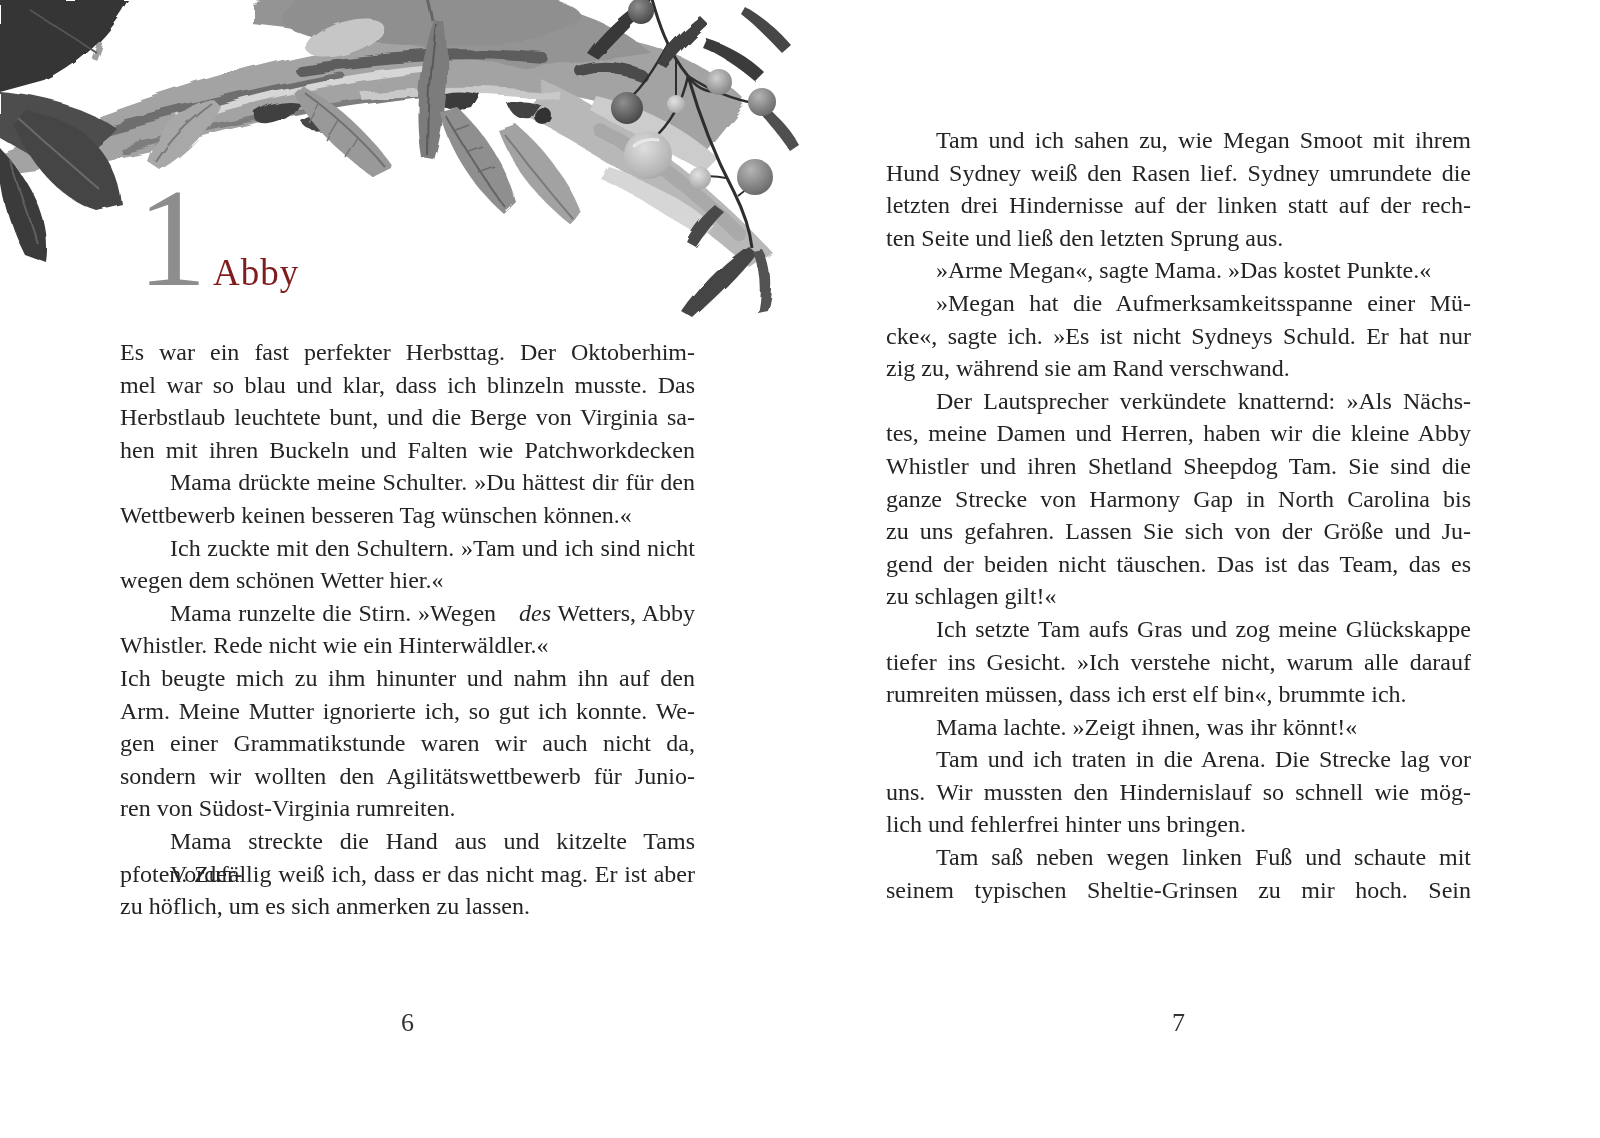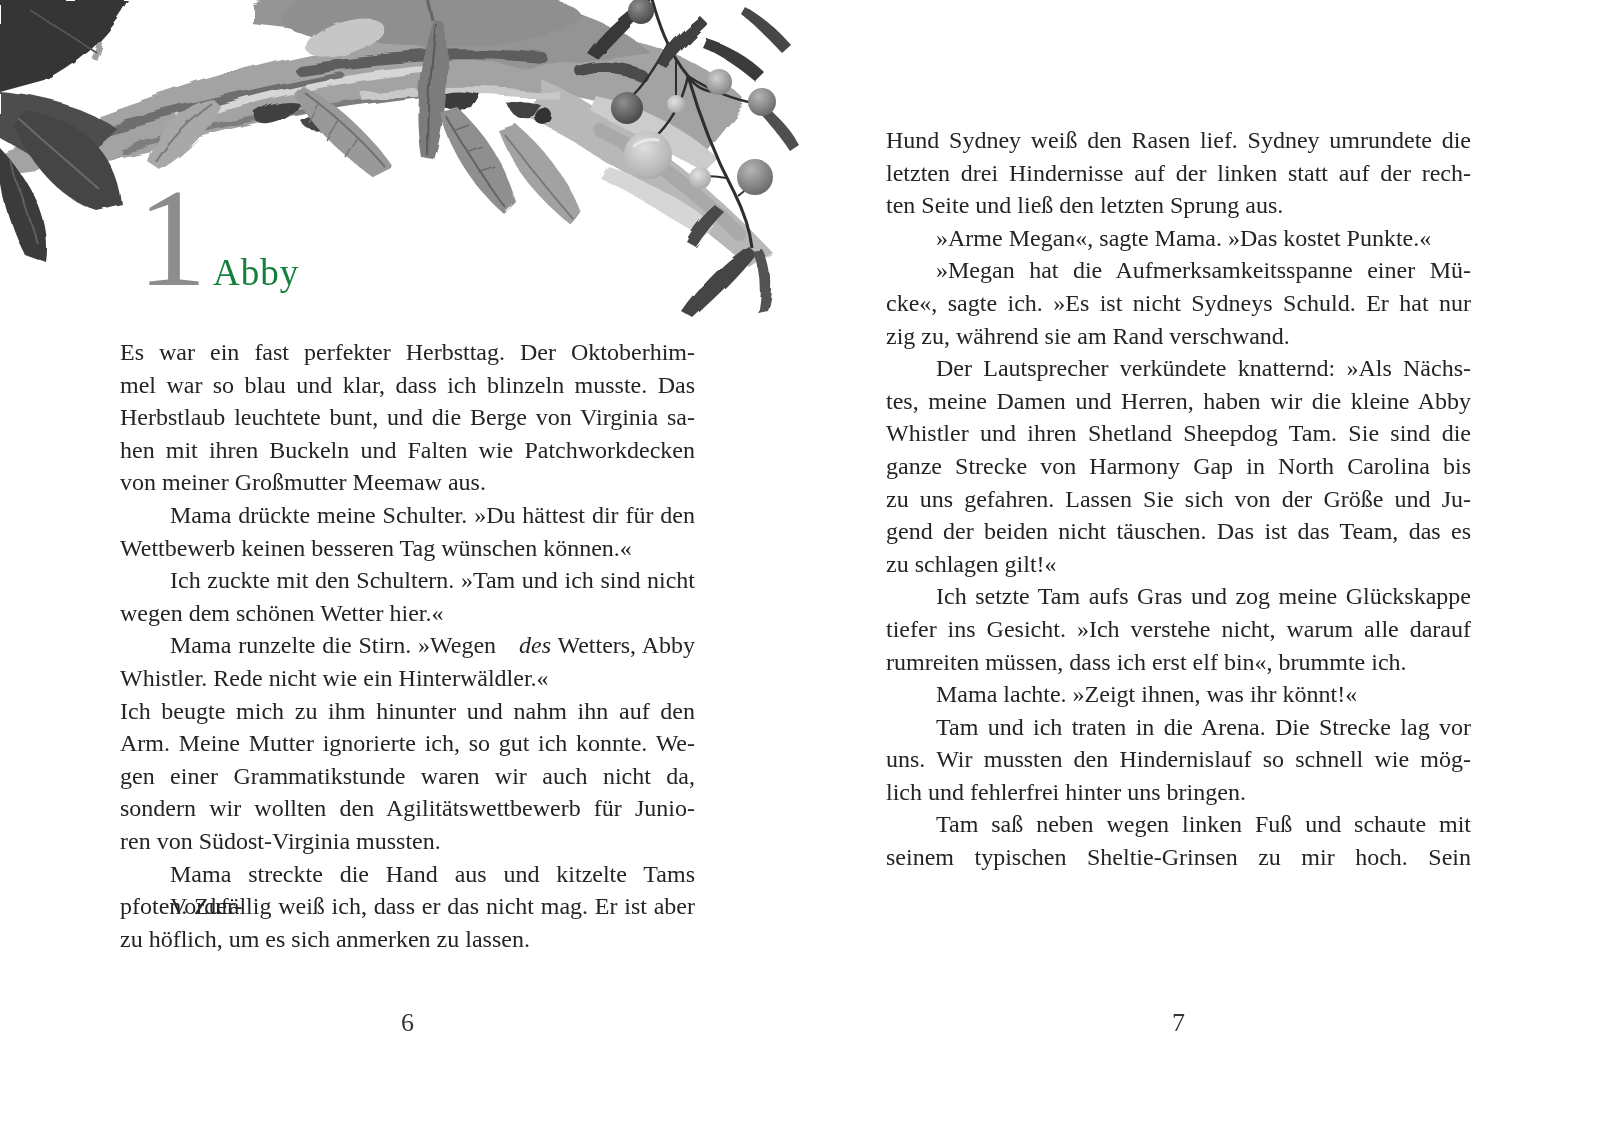--- a/index.html
+++ b/index.html
@@ -8,21 +8,21 @@
     background:#ffffff;
     font-family:"Liberation Serif", serif;
   }
   #spread{position:absolute;inset:0;}
   #illustration{position:absolute;left:0;top:0;pointer-events:none;}
   #chapter{
     position:absolute;left:137px;top:168px;
     display:flex;align-items:baseline;line-height:1;
   }
   .ch-num{font-size:140px;color:#8d8d8d;}
-  .ch-title{font-size:37px;color:#15803d;margin-left:6px;letter-spacing:1px;}
+  .ch-title{font-size:37px;color:#7f1d1d;margin-left:6px;letter-spacing:1px;}
   .textcol{position:absolute;color:#242424;}
   #left-col{left:120px;top:336px;width:575px;}
   #right-col{left:886px;top:124px;width:585px;}
   .line{
     font-size:24px;line-height:32.6px;height:32.6px;
     text-align:justify;text-align-last:justify;
     white-space:normal;
   }
   .line.last{text-align-last:left;}
   .line.indent{padding-left:50px;}
@@ -160,38 +160,38 @@
   <div id="chapter">
     <span class="ch-num">1</span>
     <span class="ch-title">Abby</span>
   </div>
 
   <div id="left-col" class="textcol">
       <div class="line"><span>Es war ein fast perfekter Herbsttag. Der Oktoberhim-</span></div>
       <div class="line"><span>mel war so blau und klar, dass ich blinzeln musste. Das</span></div>
       <div class="line"><span>Herbstlaub leuchtete bunt, und die Berge von Virginia sa-</span></div>
       <div class="line"><span>hen mit ihren Buckeln und Falten wie Patchworkdecken</span></div>
-      <div class="line last"><span>von meiner Großmutter Meemaw aus.</span></div>
       <div class="line indent"><span>Mama drückte meine Schulter. »Du hättest dir für den</span></div>
       <div class="line last"><span>Wettbewerb keinen besseren Tag wünschen können.«</span></div>
       <div class="line indent"><span>Ich zuckte mit den Schultern. »Tam und ich sind nicht</span></div>
       <div class="line last"><span>wegen dem schönen Wetter hier.«</span></div>
       <div class="line indent"><span>Mama runzelte die Stirn. »Wegen </span><span class="it">des</span><span> Wetters, Abby</span></div>
       <div class="line last"><span>Whistler. Rede nicht wie ein Hinterwäldler.«</span></div>
       <div class="line"><span>Ich beugte mich zu ihm hinunter und nahm ihn auf den</span></div>
       <div class="line"><span>Arm. Meine Mutter ignorierte ich, so gut ich konnte. We-</span></div>
       <div class="line"><span>gen einer Grammatikstunde waren wir auch nicht da,</span></div>
       <div class="line"><span>sondern wir wollten den Agilitätswettbewerb für Junio-</span></div>
-      <div class="line last"><span>ren von Südost-Virginia mussten.</span></div>
+      <div class="line last"><span>ren von Südost-Virginia rumreiten.</span></div>
       <div class="line indent"><span>Mama streckte die Hand aus und kitzelte Tams Vorder-</span></div>
       <div class="line"><span>pfoten. Zufällig weiß ich, dass er das nicht mag. Er ist aber</span></div>
       <div class="line last"><span>zu höflich, um es sich anmerken zu lassen.</span></div>
     </div>
 
   <div id="right-col" class="textcol">
+      <div class="line indent"><span>Tam und ich sahen zu, wie Megan Smoot mit ihrem</span></div>
       <div class="line"><span>Hund Sydney weiß den Rasen lief. Sydney umrundete die</span></div>
       <div class="line"><span>letzten drei Hindernisse auf der linken statt auf der rech-</span></div>
       <div class="line last"><span>ten Seite und ließ den letzten Sprung aus.</span></div>
       <div class="line indent last"><span>»Arme Megan«, sagte Mama. »Das kostet Punkte.«</span></div>
       <div class="line indent"><span>»Megan hat die Aufmerksamkeitsspanne einer Mü-</span></div>
       <div class="line"><span>cke«, sagte ich. »Es ist nicht Sydneys Schuld. Er hat nur</span></div>
       <div class="line last"><span>zig zu, während sie am Rand verschwand.</span></div>
       <div class="line indent"><span>Der Lautsprecher verkündete knatternd: »Als Nächs-</span></div>
       <div class="line"><span>tes, meine Damen und Herren, haben wir die kleine Abby</span></div>
       <div class="line"><span>Whistler und ihren Shetland Sheepdog Tam. Sie sind die</span></div>

